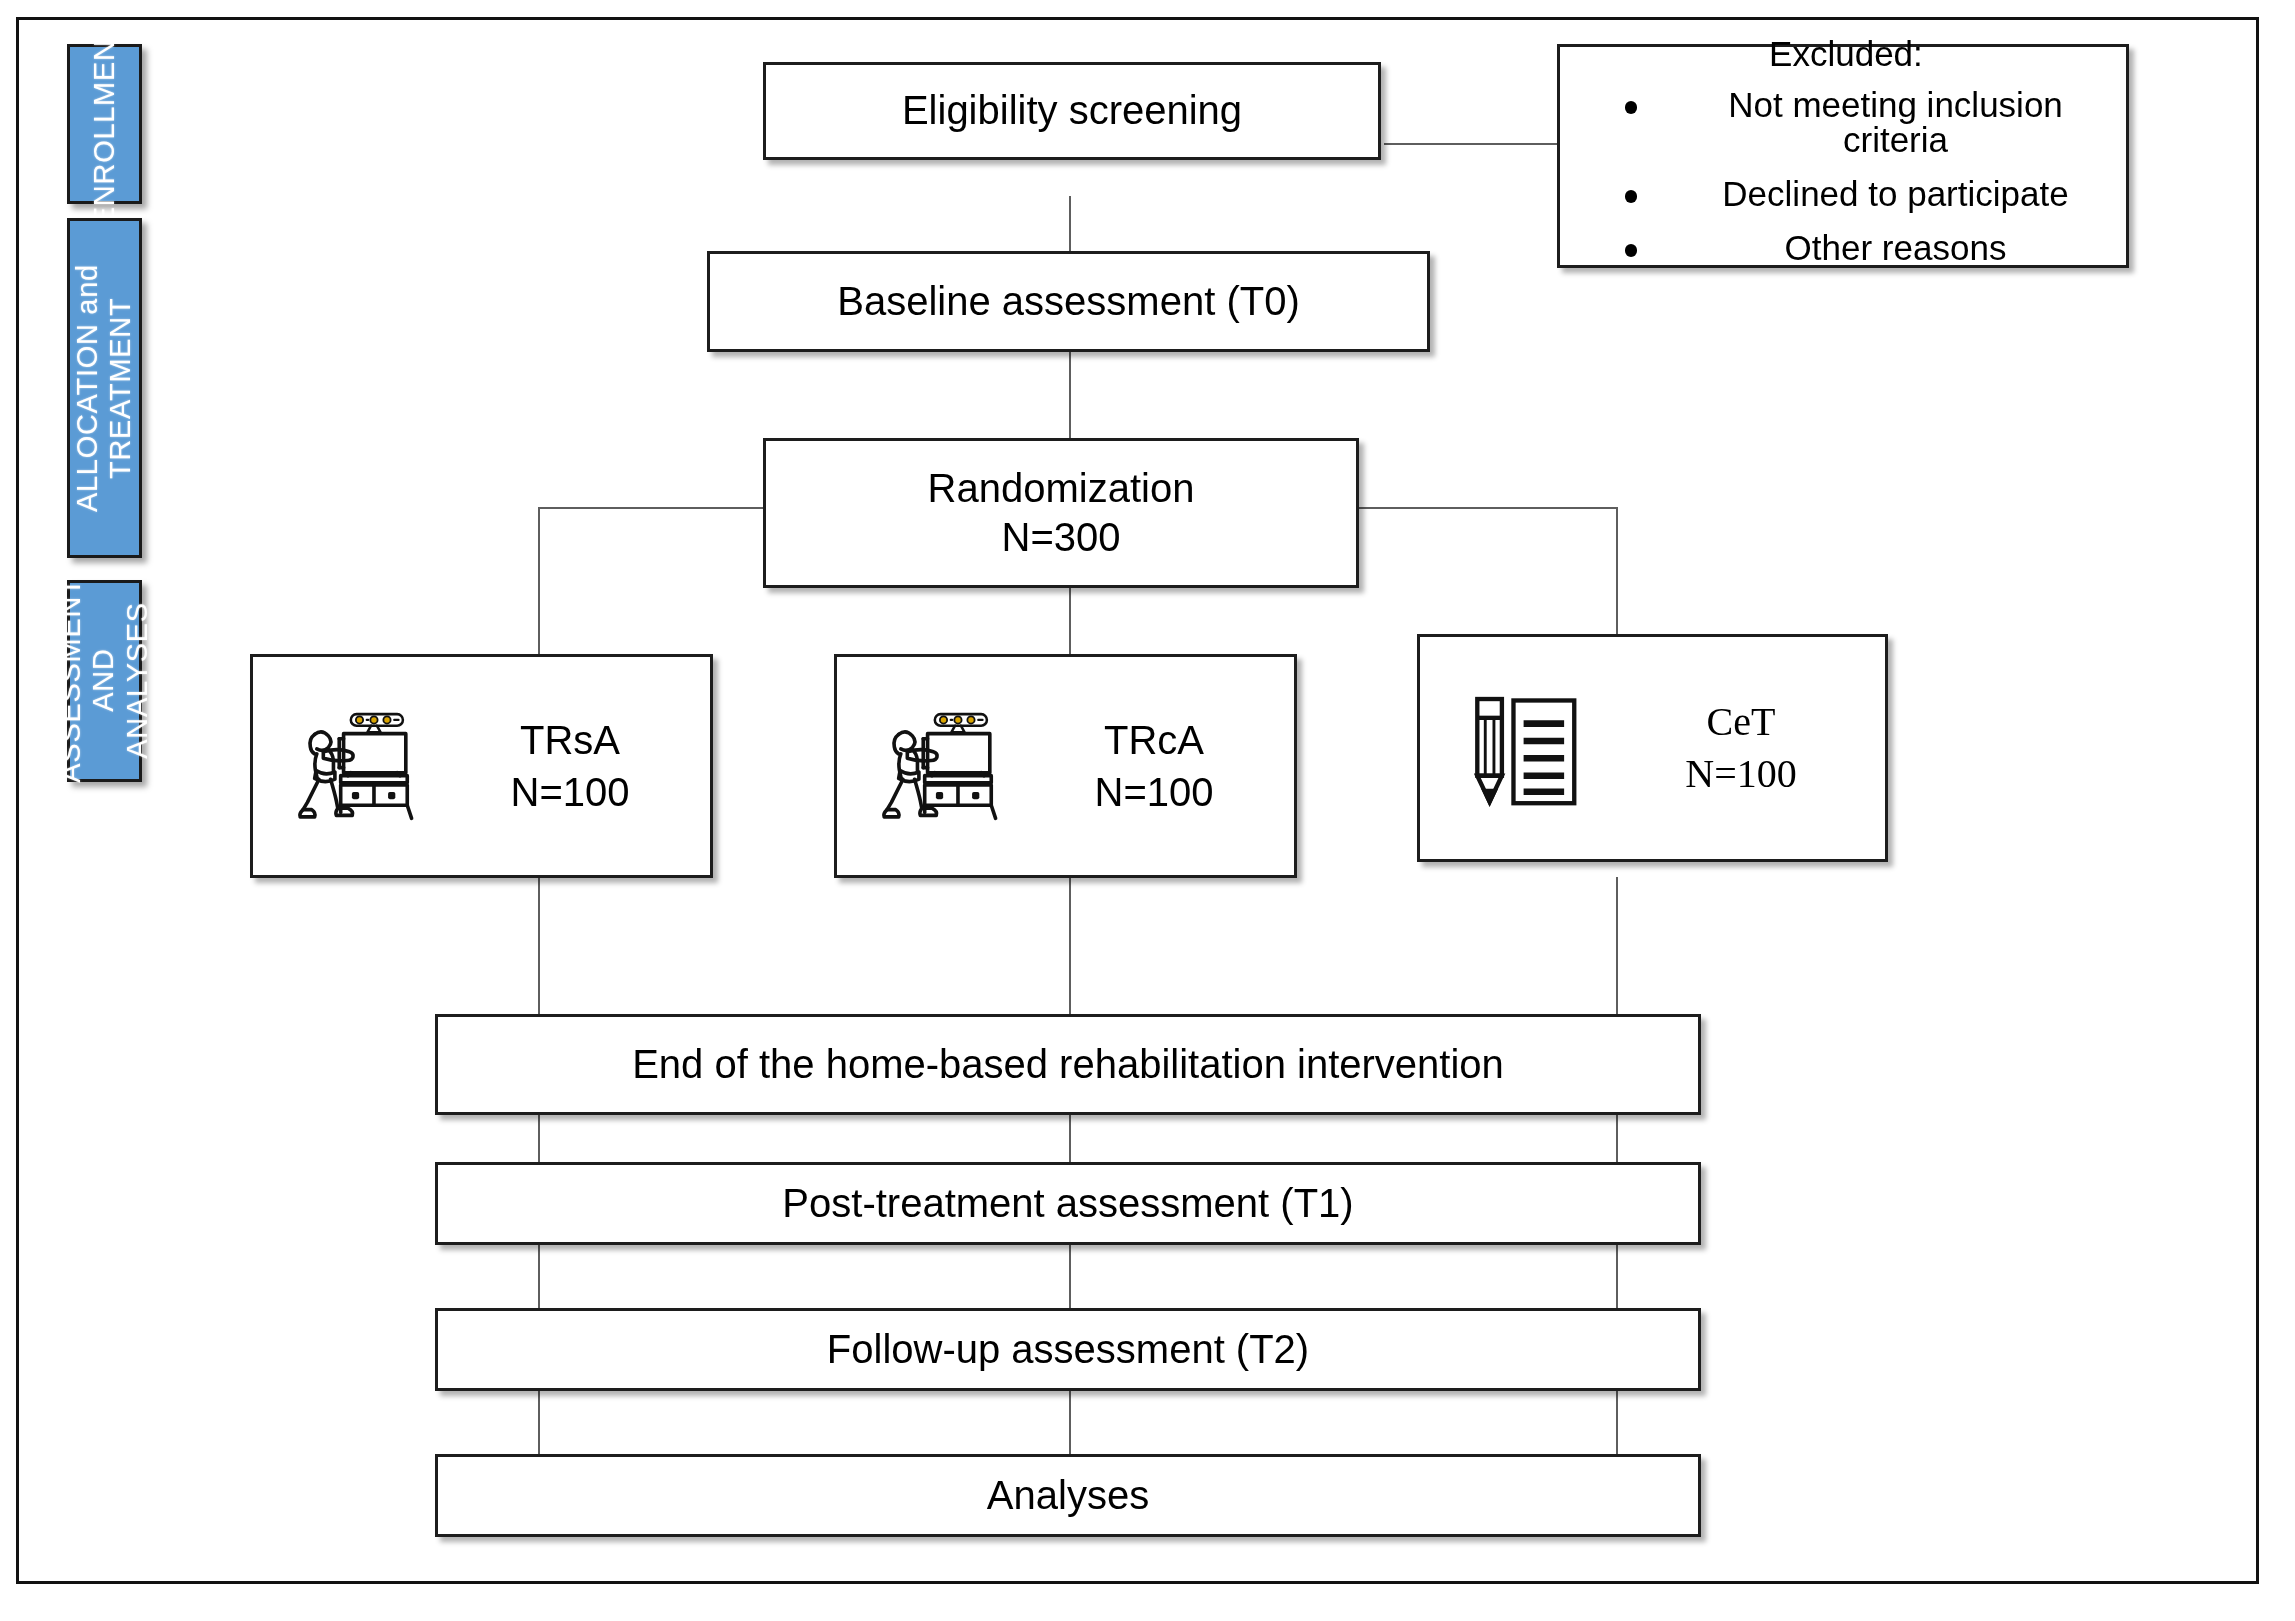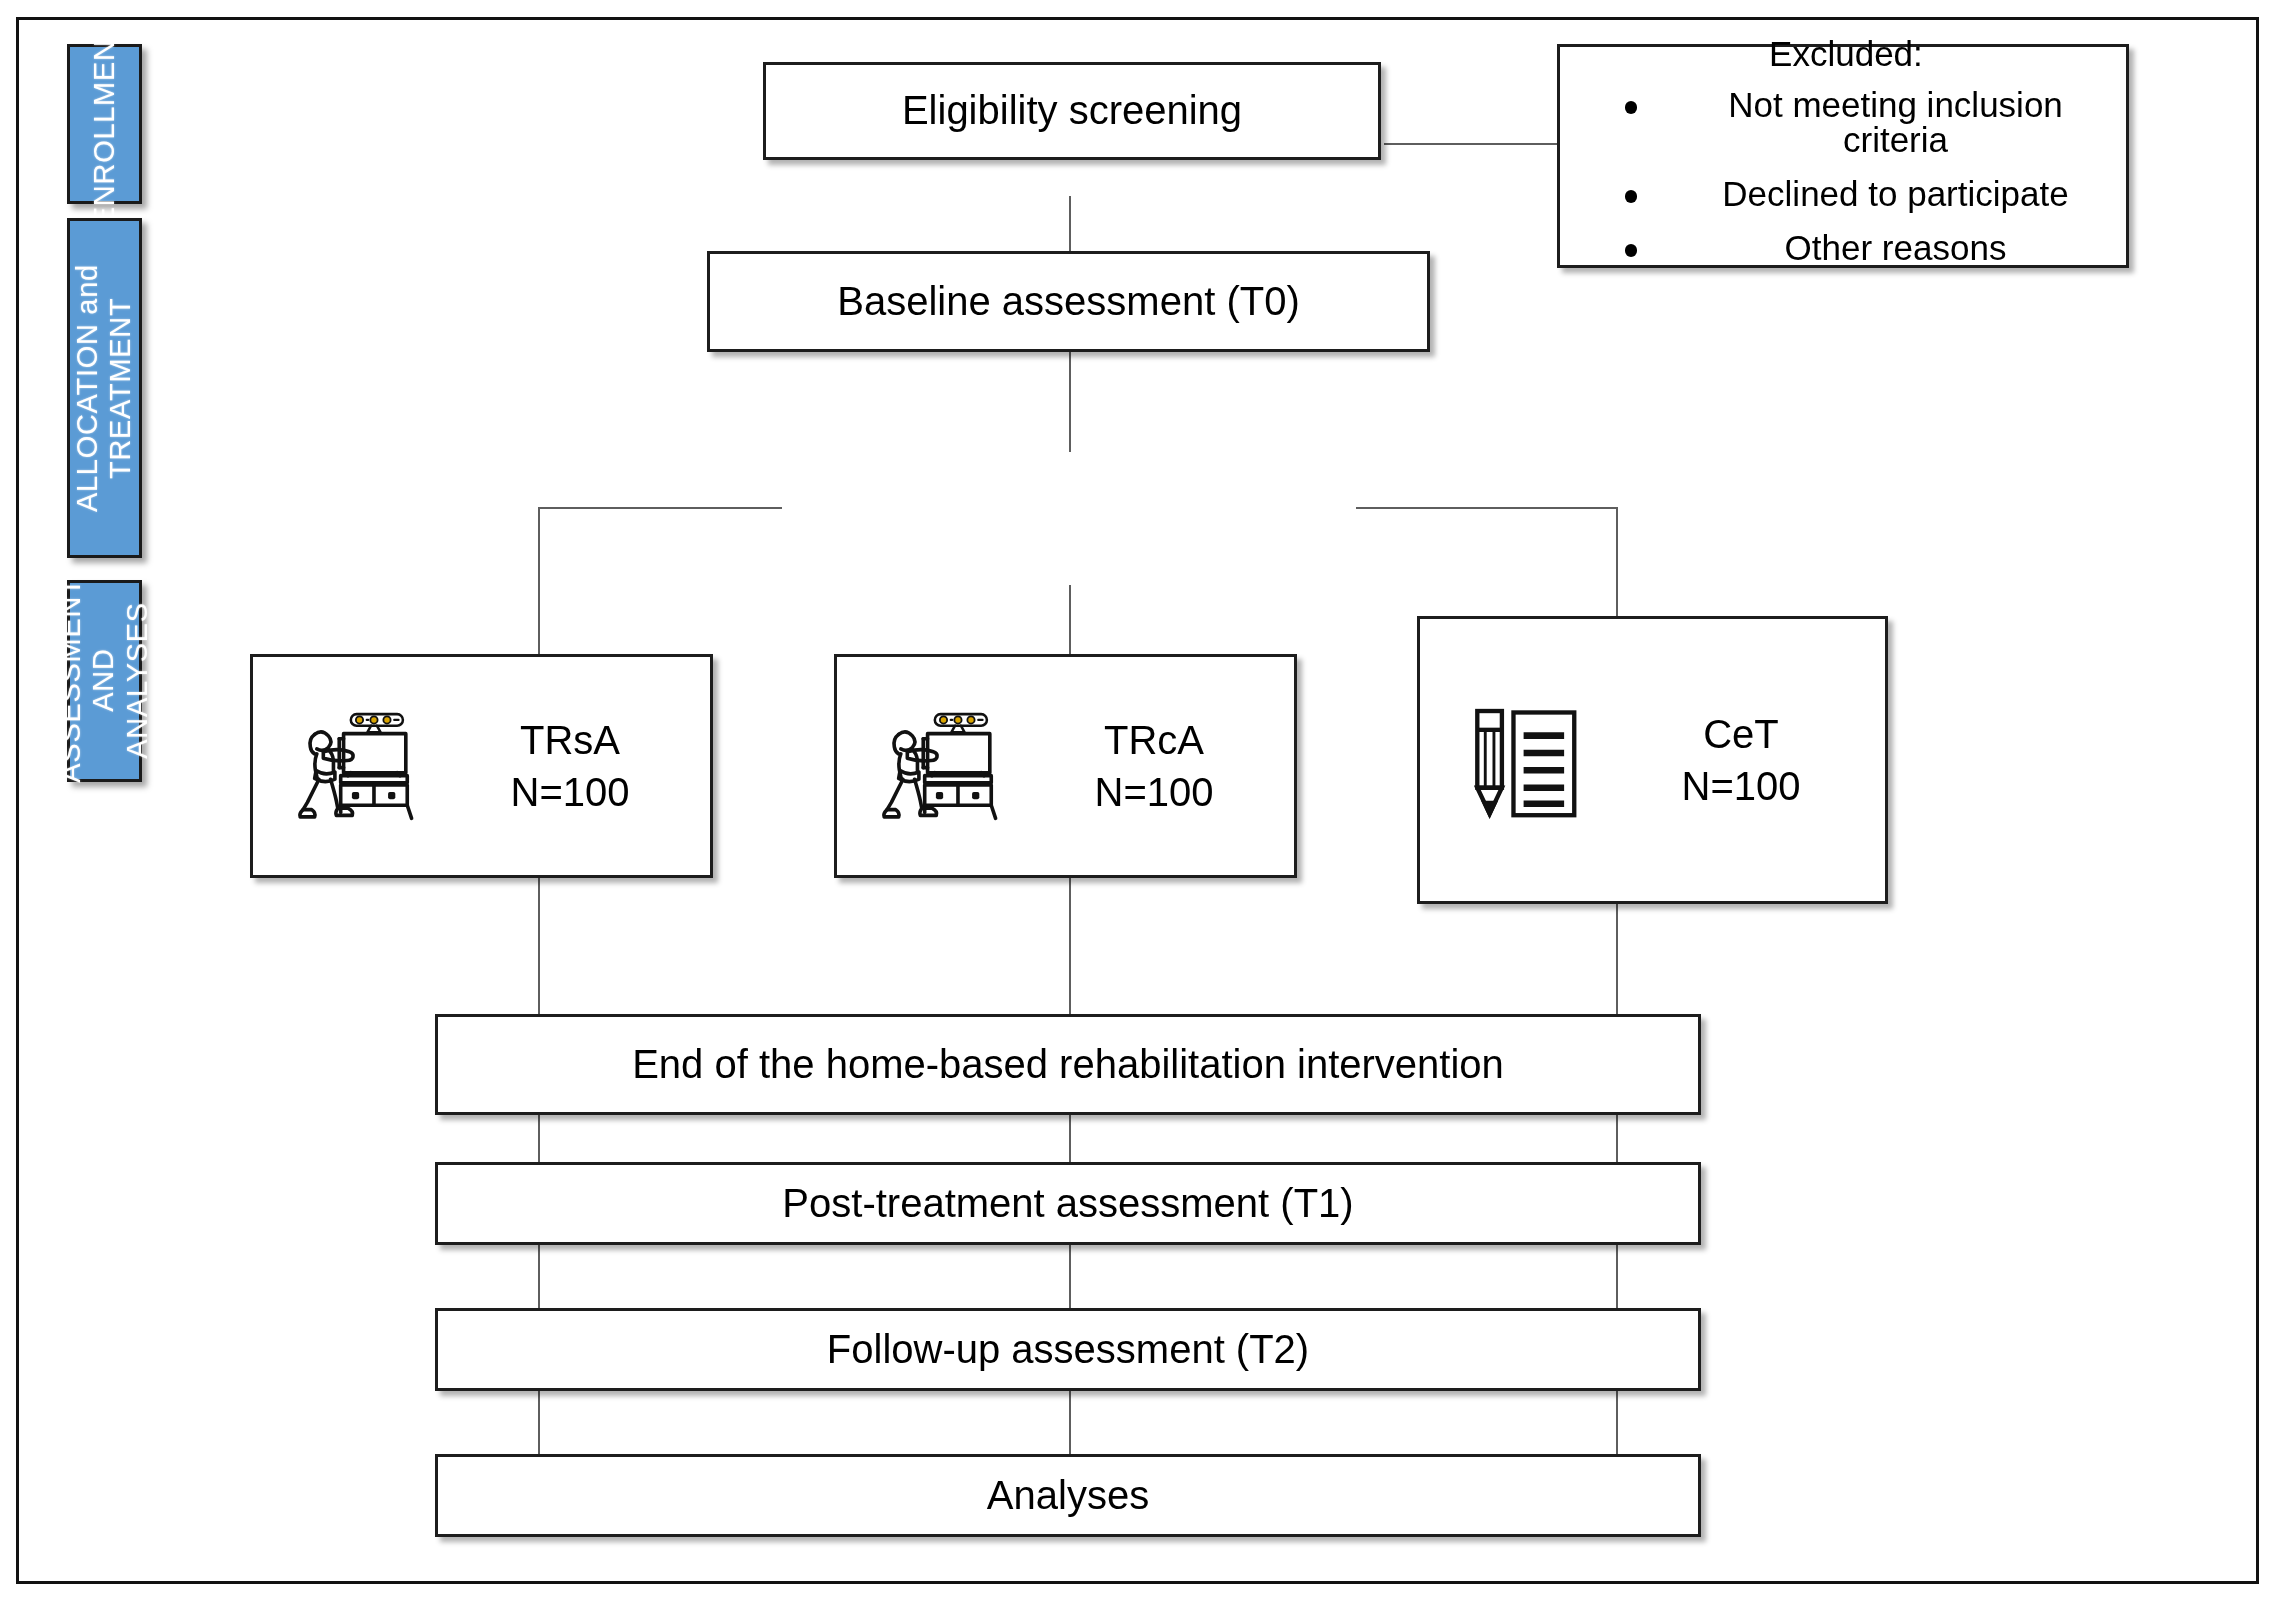--- a/index.html
+++ b/index.html
@@ -176,20 +176,24 @@
           <li>Declined to participate</li>
           <li>Other reasons</li>
         </ul>
       </div>
     </div>
 
     <div class="node" style="left:688px; top:231px; width:723px; height:101px;">
       <span class="lines">Baseline assessment (T0)</span>
     </div>
 
+    <div class="node" style="left:744px; top:418px; width:596px; height:150px;">
+      <span class="lines">Randomization
+N=300</span>
+    </div>
 
     <div class="node arm" style="left:231px; top:634px; width:463px; height:224px;">
       <span class="armicon">
         <svg viewBox="0 0 200 170" width="145" height="123" aria-hidden="true">
           <g fill="none" stroke="#111" stroke-width="5" stroke-linejoin="round" stroke-linecap="round">
 
             <rect x="88" y="14" width="72" height="16" rx="8" stroke-width="3.5"></rect>
             <circle cx="100" cy="22" r="5" fill="#d9a400" stroke-width="2.5"></circle>
             <circle cx="120" cy="22" r="5" fill="#d9a400" stroke-width="2.5"></circle>
             <circle cx="138" cy="22" r="5" fill="#d9a400" stroke-width="2.5"></circle>
@@ -268,21 +272,21 @@
             <path d="M60 104 q6 20 8 30 l2 10"></path>
             <path d="M22 146 q-6 6 -4 10 h20 q2 -6 -4 -10 z"></path>
             <path d="M70 144 q-4 6 -2 10 h22 q2 -6 -6 -10 z"></path>
           </g>
         </svg>
       </span>
       <span class="armlabel">TRcA
 N=100</span>
     </div>
 
-    <div class="node arm" style="left:1398px; top:596px; width:471px; height:288px;">
+    <div class="node arm" style="left:1398px; top:614px; width:471px; height:228px;font-family:Liberation Serif, serif;">
       <span class="armicon">
         <svg viewBox="0 0 200 170" width="145" height="123" aria-hidden="true">
           <g fill="none" stroke="#111" stroke-width="6" stroke-linejoin="miter" stroke-linecap="butt">
 
             <rect x="32" y="18" width="34" height="106"></rect>
 
             <line x1="32" y1="44" x2="66" y2="44"></line>
 
             <line x1="43" y1="46" x2="43" y2="122" stroke-width="4"></line>
             <line x1="55" y1="46" x2="55" y2="122" stroke-width="4"></line>

